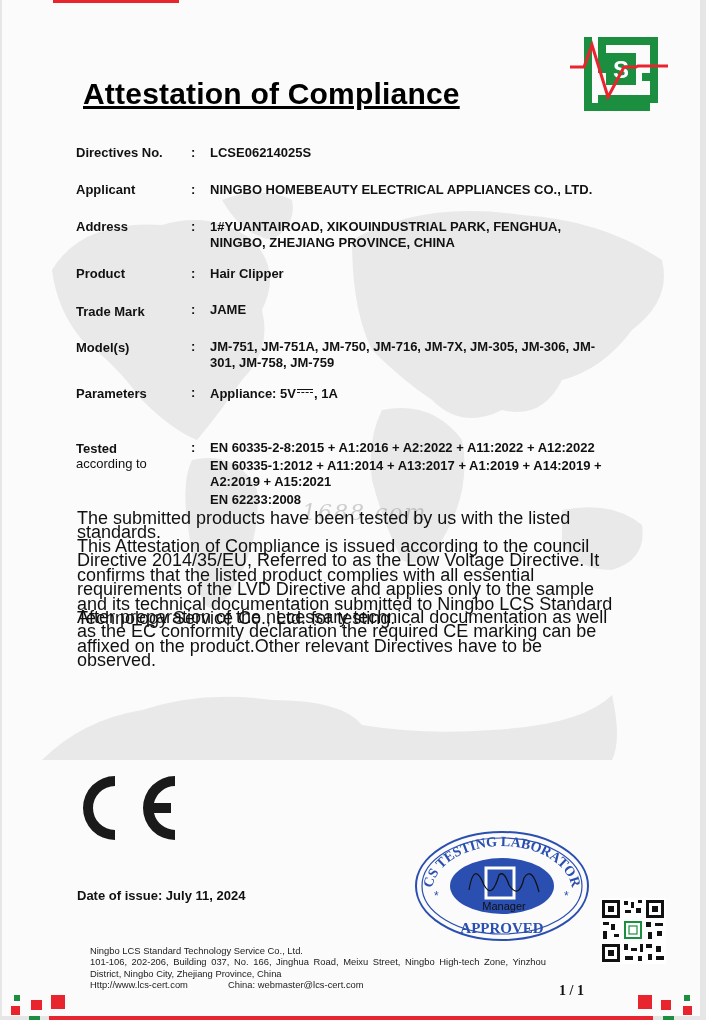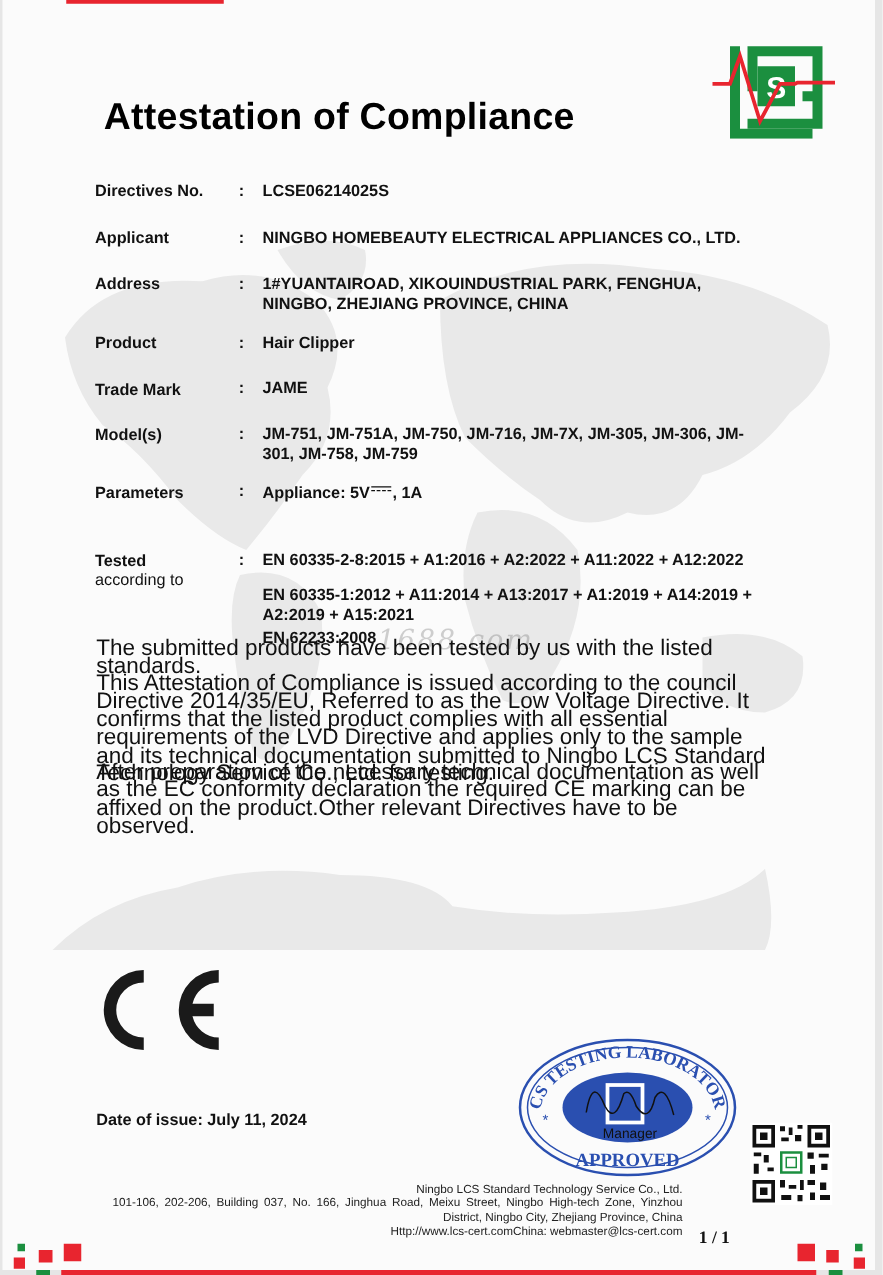--- a/index.html
+++ b/index.html
@@ -15,21 +15,21 @@
       overflow: hidden;
     }
     .top-bar {
       position: absolute; left: 51px; top: 0; width: 126px; height: 3px; background: #e8252f;
     }
     .map {
       position: absolute; left: 20px; top: 180px; width: 660px; height: 600px;
     }
     .title {
       position: absolute; left: 81px; top: 77px;
-      font-size: 30px; font-weight: bold; letter-spacing: 0.2px; color: #000;
+      font-size: 30px; font-weight: bold; letter-spacing: 0.2px; color: #000; text-decoration: underline;
     }
     .logo { position: absolute; left: 566px; top: 33px; width: 104px; height: 78px; }
 
     .row { position: absolute; left: 74px; font-size: 13px; font-weight: bold; }
     .row .lbl { position: absolute; left: 0; top: 0; width: 112px; white-space: nowrap; }
     .row .colon { position: absolute; left: 115px; top: 0; }
     .row .val { position: absolute; left: 134px; top: 0; width: 420px; line-height: 16px; white-space: nowrap; }
     .row .val .line { display: block; }
     .lbl .sub { font-weight: normal; display: block; }
     .dc { display: inline-block; width: 16px; height: 6px; vertical-align: 2px; margin: 0 1px;
@@ -40,21 +40,21 @@
     .watermark {
       position: absolute; left: 300px; top: 500px; font-size: 22px; font-style: italic;
       color: rgba(120,120,120,0.35); font-family: "DejaVu Serif", serif; letter-spacing: 2px;
     }
     .ce { position: absolute; left: 73px; top: 772px; width: 104px; height: 72px; }
     .date { position: absolute; left: 75px; top: 860px; font-size: 13px; font-weight: bold; margin-top: 28px; }
 
     .stamp { position: absolute; left: 412px; top: 830px; width: 176px; height: 112px; }
 
     .footer { position: absolute; left: 88px; top: 945px; font-size: 9.4px; line-height: 11.4px; color: #222; }
-    .footer .l { display: block; white-space: nowrap; text-align: right; }
+    .footer .l { display: block; white-space: nowrap; }
     .footer .tab { display: inline-block; width: 138px; }
     .pagenum { position: absolute; left: 557px; top: 983px; font-family: "Liberation Serif", serif; font-weight: bold; font-size: 14px; }
     .qr { position: absolute; left: 598px; top: 898px; width: 66px; height: 66px; }
 
     .sq { position: absolute; }
     .bottom-red { position: absolute; left: 49px; top: 1016px; width: 604px; height: 4px; background: #e8252f; }
     .bottom-green-l { position: absolute; left: 29px; top: 1016px; width: 11px; height: 4px; background: #1b8f3f; }
     .bottom-green-r { position: absolute; left: 663px; top: 1016px; width: 11px; height: 4px; background: #1b8f3f; }
   </style>
 </head>
@@ -143,21 +143,21 @@
     </span>
   </div>
 
   <div class="row" style="top:440px">
     <span class="lbl" style="top:1px">
       <span>Tested</span>
       <span class="sub">according to</span>
     </span>
     <span class="colon">:</span>
     <span class="val" style="line-height:16px">
-      <span class="line" style="margin-bottom:12px">EN 60335-2-8:2015 + A1:2016 + A2:2022 + A11:2022 + A12:2022</span>
+      <span class="line" style="margin-bottom:2px">EN 60335-2-8:2015 + A1:2016 + A2:2022 + A11:2022 + A12:2022</span>
       <span class="line">EN 60335-1:2012 + A11:2014 + A13:2017 + A1:2019 + A14:2019 +</span>
       <span class="line" style="margin-bottom:2px">A2:2019 + A15:2021</span>
       <span class="line">EN 62233:2008</span>
     </span>
   </div>
 
   <div class="watermark">1688.com</div>
 
   <div class="para" style="top:511px">The submitted products have been tested by us with the listed standards.</div>
   <div class="para" style="top:539px">This Attestation of Compliance is issued according to the council Directive 2014/35/EU, Referred to as the Low Voltage Directive. It confirms that the listed product complies with all essential requirements of the LVD Directive and applies only to the sample and its technical documentation submitted to Ningbo LCS Standard Technology Service Co., Ltd. for testing.</div>

